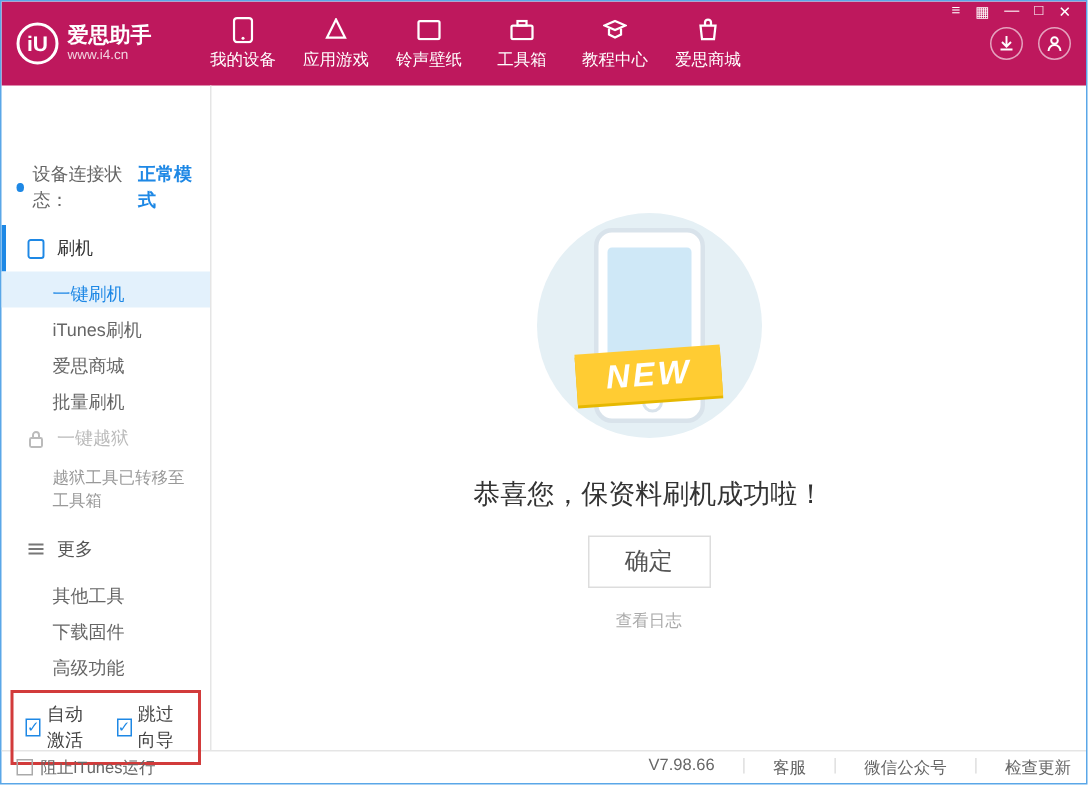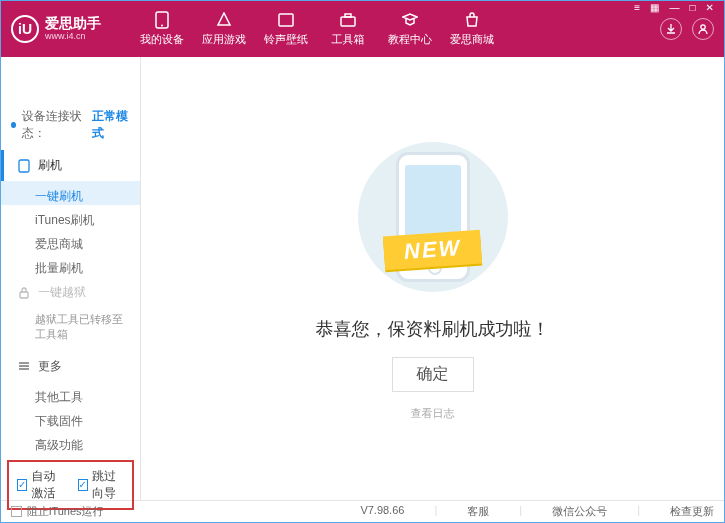--- a/index.html
+++ b/index.html
@@ -38,21 +38,21 @@
 .circle { width: 150px; height: 150px; background: #e5f0f5; border-radius: 50%; position: absolute; }
 .phone { width: 74px; height: 130px; background: #fff; border: 3px solid #d9e3eb; border-radius: 12px; position: relative; z-index: 1; }
 .phone::before { content: ""; position: absolute; top: 10px; left: 6px; right: 6px; bottom: 16px; background: #cfe8f7; border-radius: 3px; }
 .phone::after { content: ""; position: absolute; bottom: 4px; left: 50%; width: 10px; height: 10px; margin-left: -5px; border: 2px solid #d9e3eb; border-radius: 50%; }
 .ribbon { position: absolute; z-index: 2; bottom: 30px; background: #ffcc33; color: #fff; font-weight: bold; font-size: 22px; font-style: italic; letter-spacing: 2px; padding: 4px 20px; transform: rotate(-4deg); box-shadow: 0 2px 0 #e6b800; }
 .msg { font-size: 18px; color: #333; margin-top: 20px; }
 .ok-btn { margin-top: 16px; border: 1px solid #ddd; background: #fff; padding: 6px 24px; font-size: 16px; color: #555; cursor: pointer; }
 .log-link { margin-top: 14px; color: #aaa; font-size: 11px; cursor: pointer; }
 .footer { height: 22px; border-top: 1px solid #e5e5e5; display: flex; align-items: center; padding: 0 10px; font-size: 11px; color: #666; }
 .footer .left { display: flex; align-items: center; gap: 6px; }
-.footer .right { margin-left: auto; display: flex; gap: 30px; }
+.footer .right { margin-left: auto; display: flex; gap: 18px; }
 .cb-empty { width: 11px; height: 11px; border: 1px solid #aaa; display: inline-block; }
 .sep { color: #ddd; }
 svg { display: block; }
 </style>
 </head>
 <body>
 
 <div class="win-ctrl">
   <span>≡</span>
   <span>▦</span>

